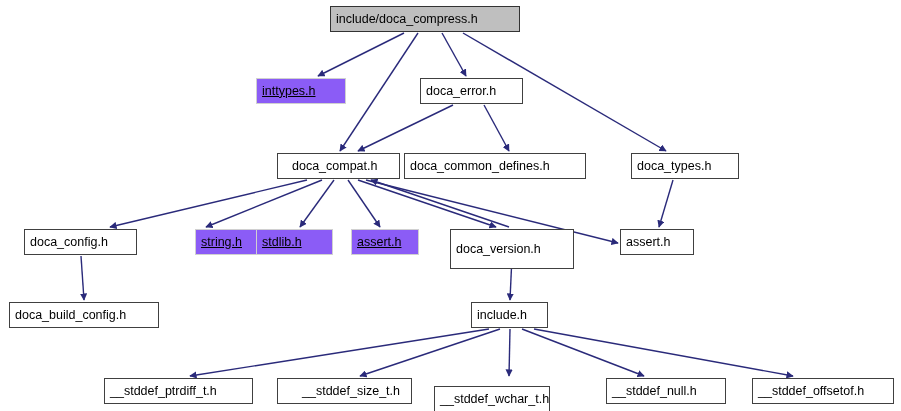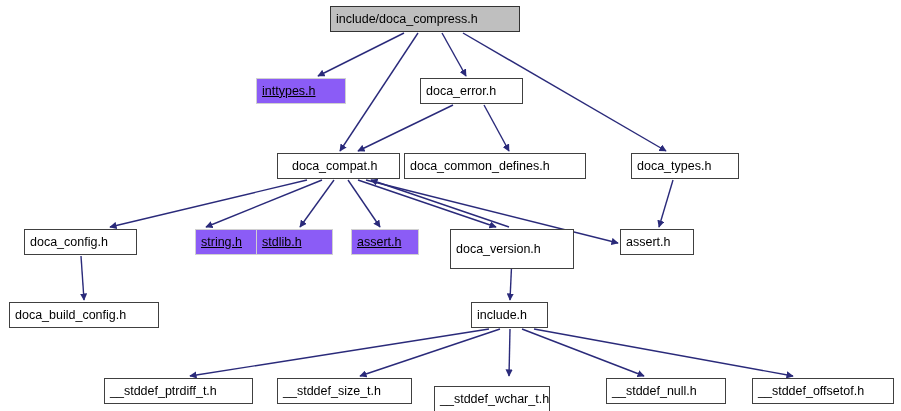--- a/index.html
+++ b/index.html
@@ -123,21 +123,21 @@
       </div>
       <div class="node" style="left: 9px; top: 302px; width: 150px; height: 26px;">
         <span class="node-label">doca_build_config.h</span>
       </div>
       <div class="node" style="left: 471px; top: 302px; width: 77px; height: 26px;">
         <span class="node-label">include.h</span>
       </div>
       <div class="node" style="left: 104px; top: 378px; width: 149px; height: 26px;">
         <span class="node-label">__stddef_ptrdiff_t.h</span>
       </div>
-      <div class="node" style="left: 277px; top: 378px; width: 135px; height: 26px;">
+      <div class="node" style="left: 277px; top: 378px; width: 135px; height: 26px; padding-left: 19px;">
         <span class="node-label">__stddef_size_t.h</span>
       </div>
       <div class="node" style="left: 434px; top: 386px; width: 116px; height: 26px;">
         <span class="node-label">__stddef_wchar_t.h</span>
       </div>
       <div class="node" style="left: 606px; top: 378px; width: 120px; height: 26px;">
         <span class="node-label">__stddef_null.h</span>
       </div>
       <div class="node" style="left: 752px; top: 378px; width: 142px; height: 26px;">
         <span class="node-label">__stddef_offsetof.h</span>

